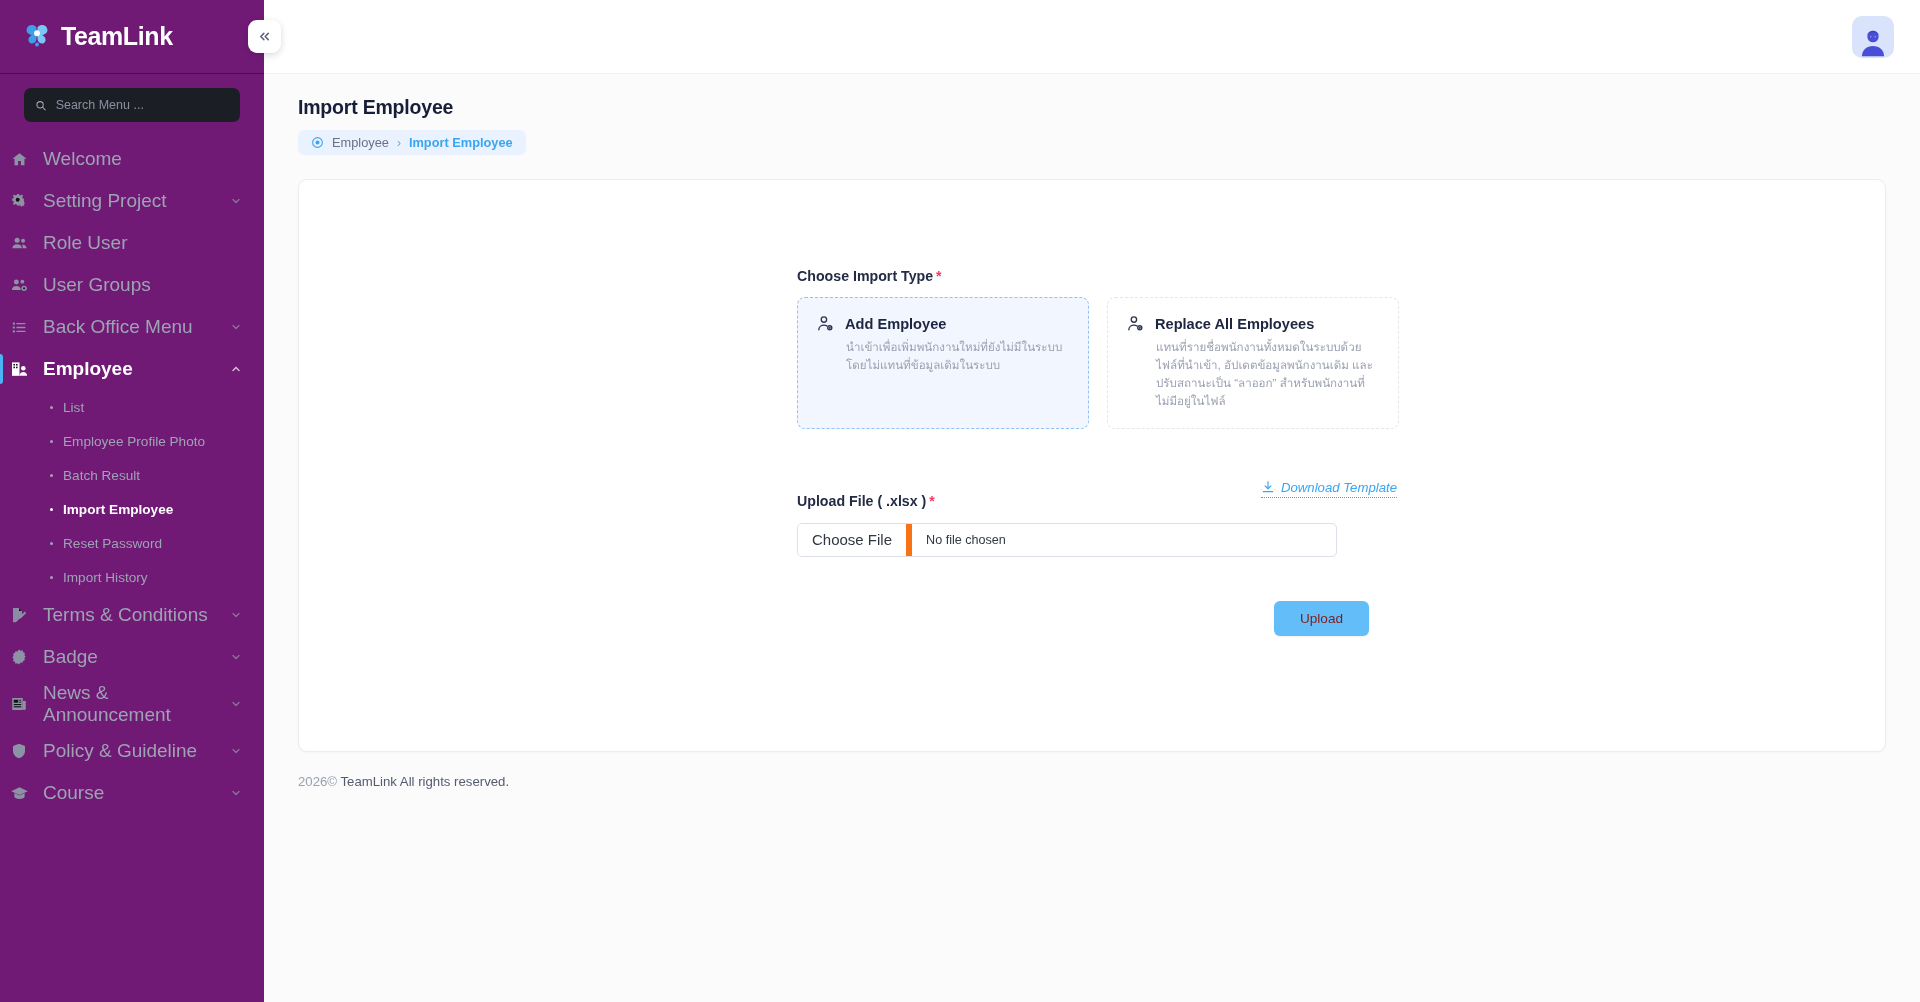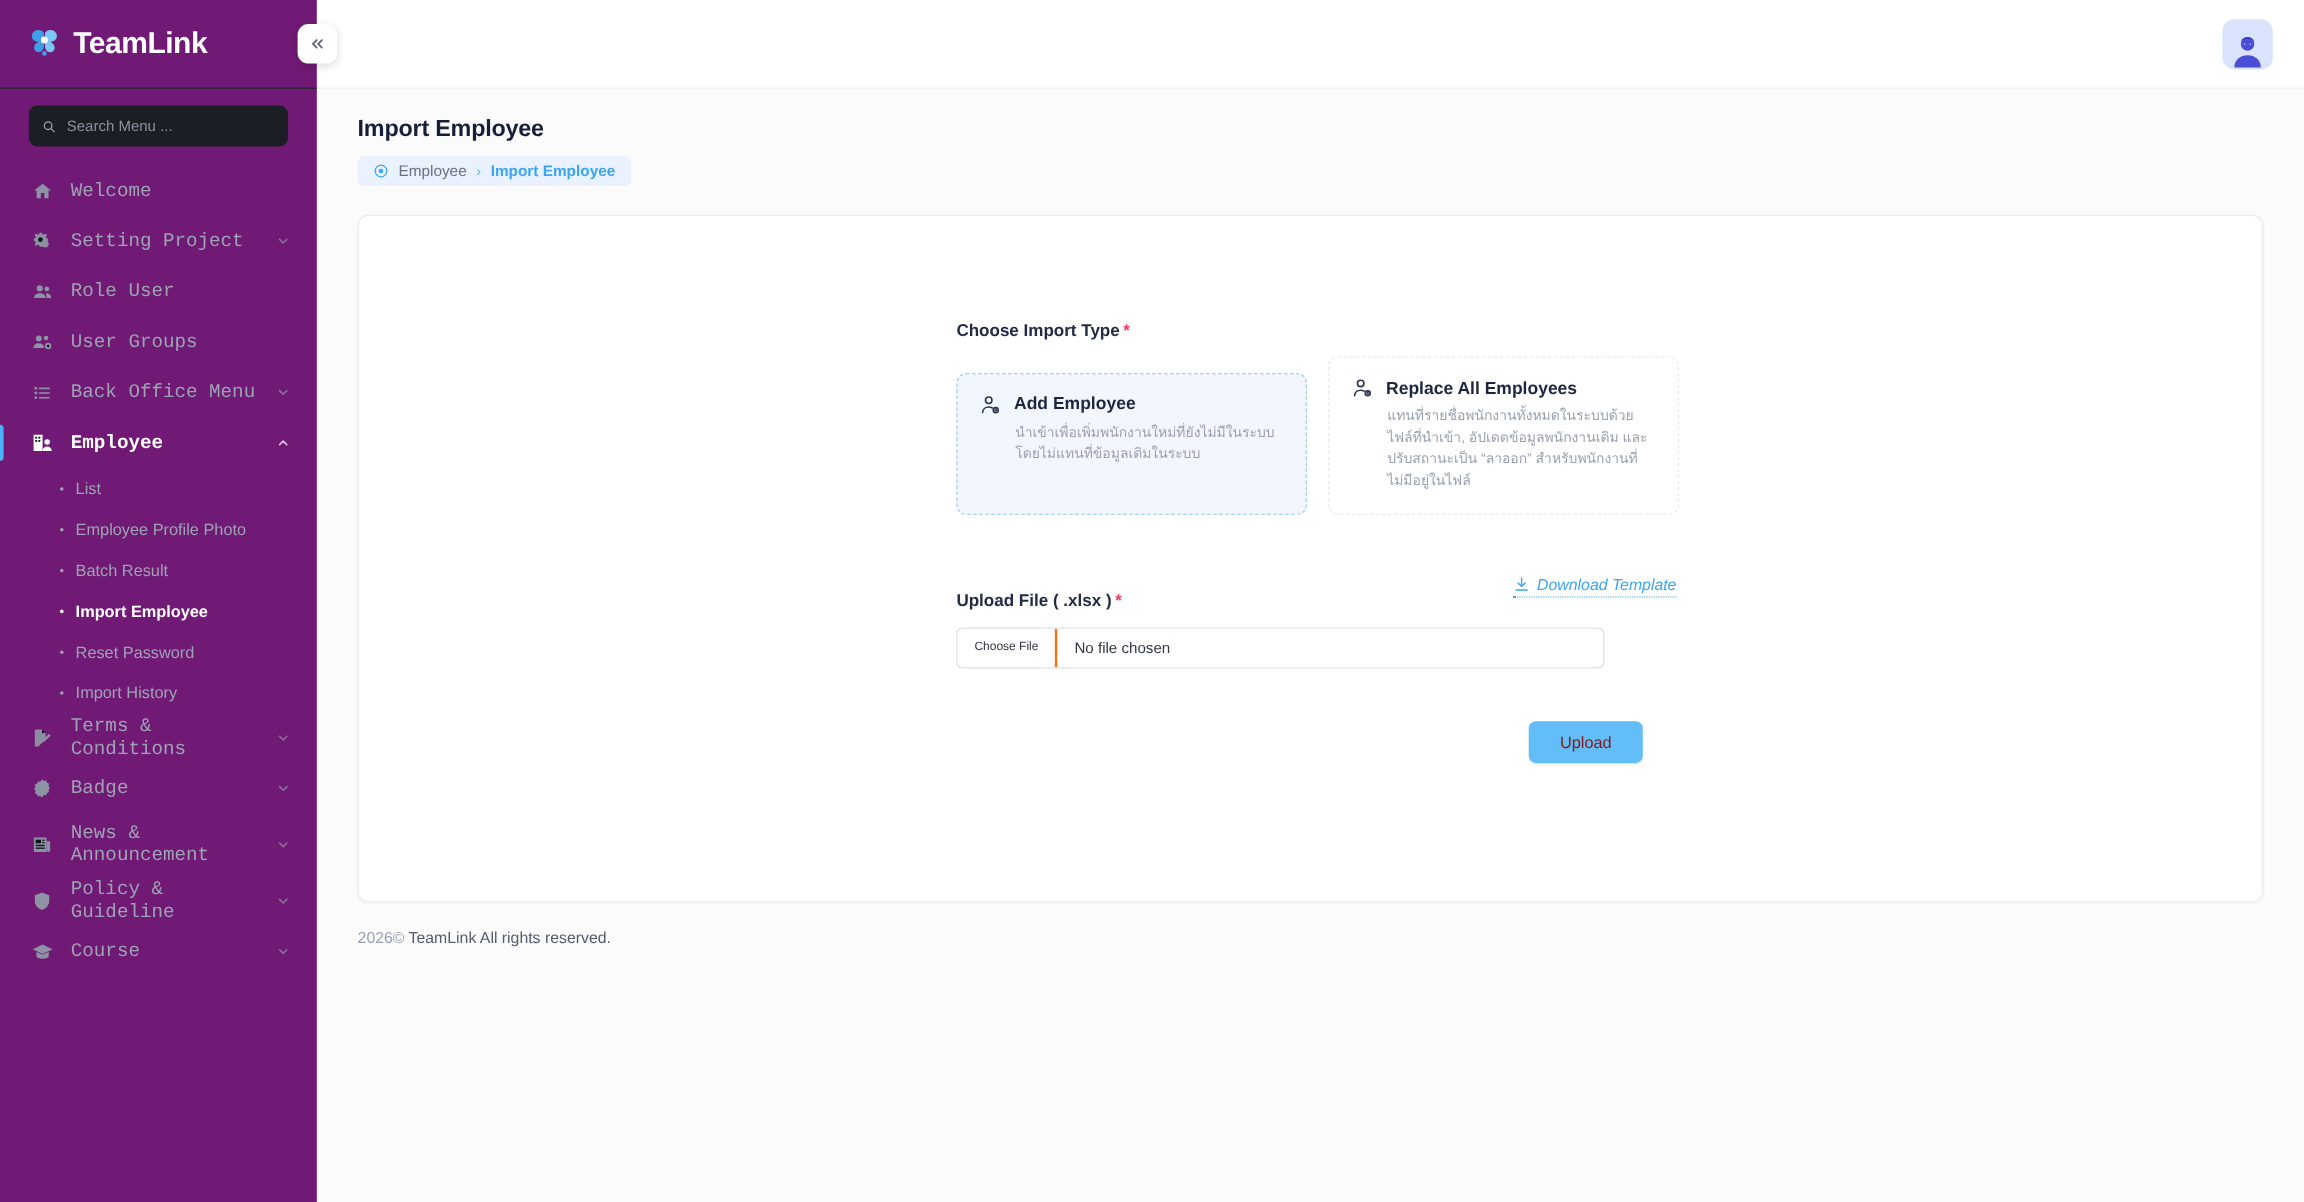--- a/index.html
+++ b/index.html
@@ -44,24 +44,23 @@
   .search-box input {
     background: transparent; border: none; outline: none;
     color: #c6cad6; font-size: 12.5px; width: 100%;
     font-family: inherit;
   }
   .search-box input::placeholder { color: #8b90a0; }
 
   .nav { flex: 1; overflow: hidden; padding-top: 6px; }
   .nav-item {
     display: flex; align-items: center; gap: 13px;
-    padding: 0 22px 0 24px; height: 42px;
-    color: #9ea3b4; font-size: 16px; cursor: pointer;
+    padding: 0 22px 0 8px; height: 42px;
+    color: #9ea3b4; font-size: 19px; cursor: pointer;
     position: relative;
-    font-family: Liberation Mono, monospace;
   }
   .nav-item.tall { height: 52px; }
   .nav-item .ico { width: 22px; min-width: 22px; display:flex; align-items:center; justify-content:center; }
   .nav-item .lbl { flex: 1; line-height: 1.18; }
   .nav-item.active { color: #ffffff; font-weight: 700; }
   .nav-item.active::before {
     content: ""; position: absolute; left: 0; top: 6px; bottom: 6px;
     width: 3px; background: #4bb4f7; border-radius: 0 3px 3px 0;
   }
   .chev { width: 12px; min-width: 12px; opacity: .75; }
@@ -114,21 +113,21 @@
     position: relative;
   }
 
   .form-area { padding-top: 88px; padding-left: 498px; }
   .field-label {
     font-size: 14.2px; font-weight: 700; color: #232b45;
     margin-bottom: 13px;
   }
   .req { color: #f43b5c; font-weight: 700; margin-left: 3px; }
 
-  .type-row { display: flex; gap: 18px; align-items: flex-end; }
+  .type-row { display: flex; gap: 18px; }
   .type-card {
     width: 292px; min-height: 118px;
     border-radius: 8px; padding: 16px 18px 18px 18px;
     cursor: pointer;
   }
   .type-card.selected {
     background: #f2f7ff;
     border: 1.6px dashed #8fc2f5;
   }
   .type-card.unselected {
@@ -152,21 +151,21 @@
   }
   .file-input {
     margin-top: 14px;
     height: 34px; width: 540px;
     border: 1px solid #dcdfe6; border-radius: 5px;
     background: #ffffff; display: flex; align-items: stretch;
     overflow: hidden; cursor: pointer;
   }
   .choose-file {
     padding: 0 14px; display: flex; align-items: center;
-    font-size: 10px; color: #313743; border-right: 2px solid #f97316;
+    font-size: 15px; color: #313743; border-right: 6px solid #f97316;
     background: #ffffff;
   }
   .file-name {
     padding: 0 14px; display: flex; align-items: center;
     font-size: 12.6px; color: #313743;
   }
 
   .upload-btn-row { margin-top: 44px; width: 600px; display: flex; justify-content: flex-end; padding-right: 28px; }
   .upload-btn {
     background: #62bdf8; color: #7f1d1d; border: none;

